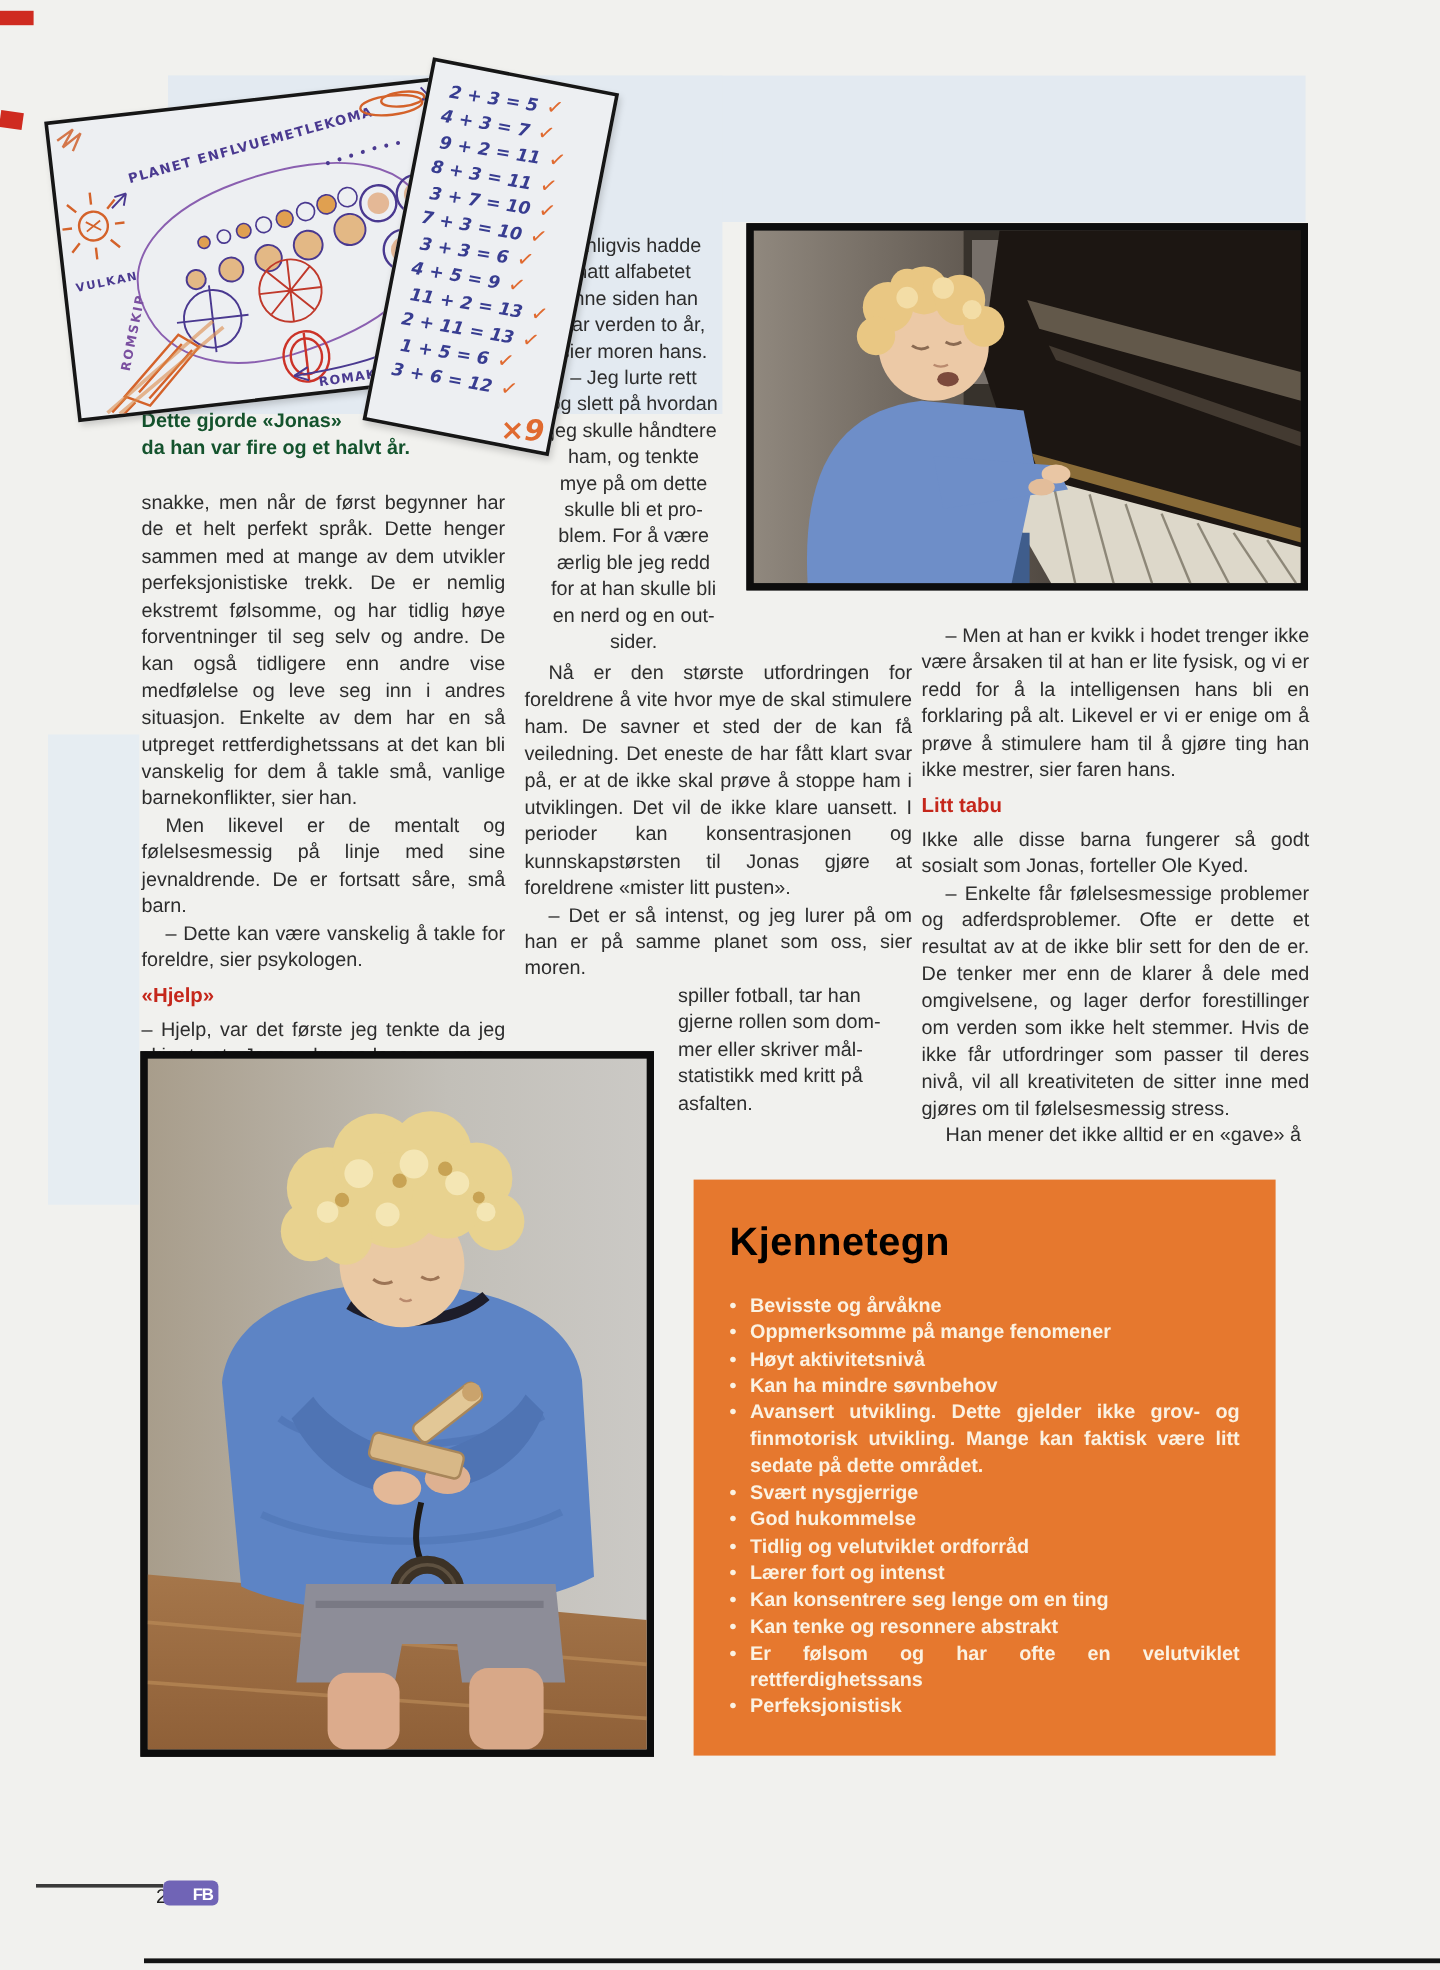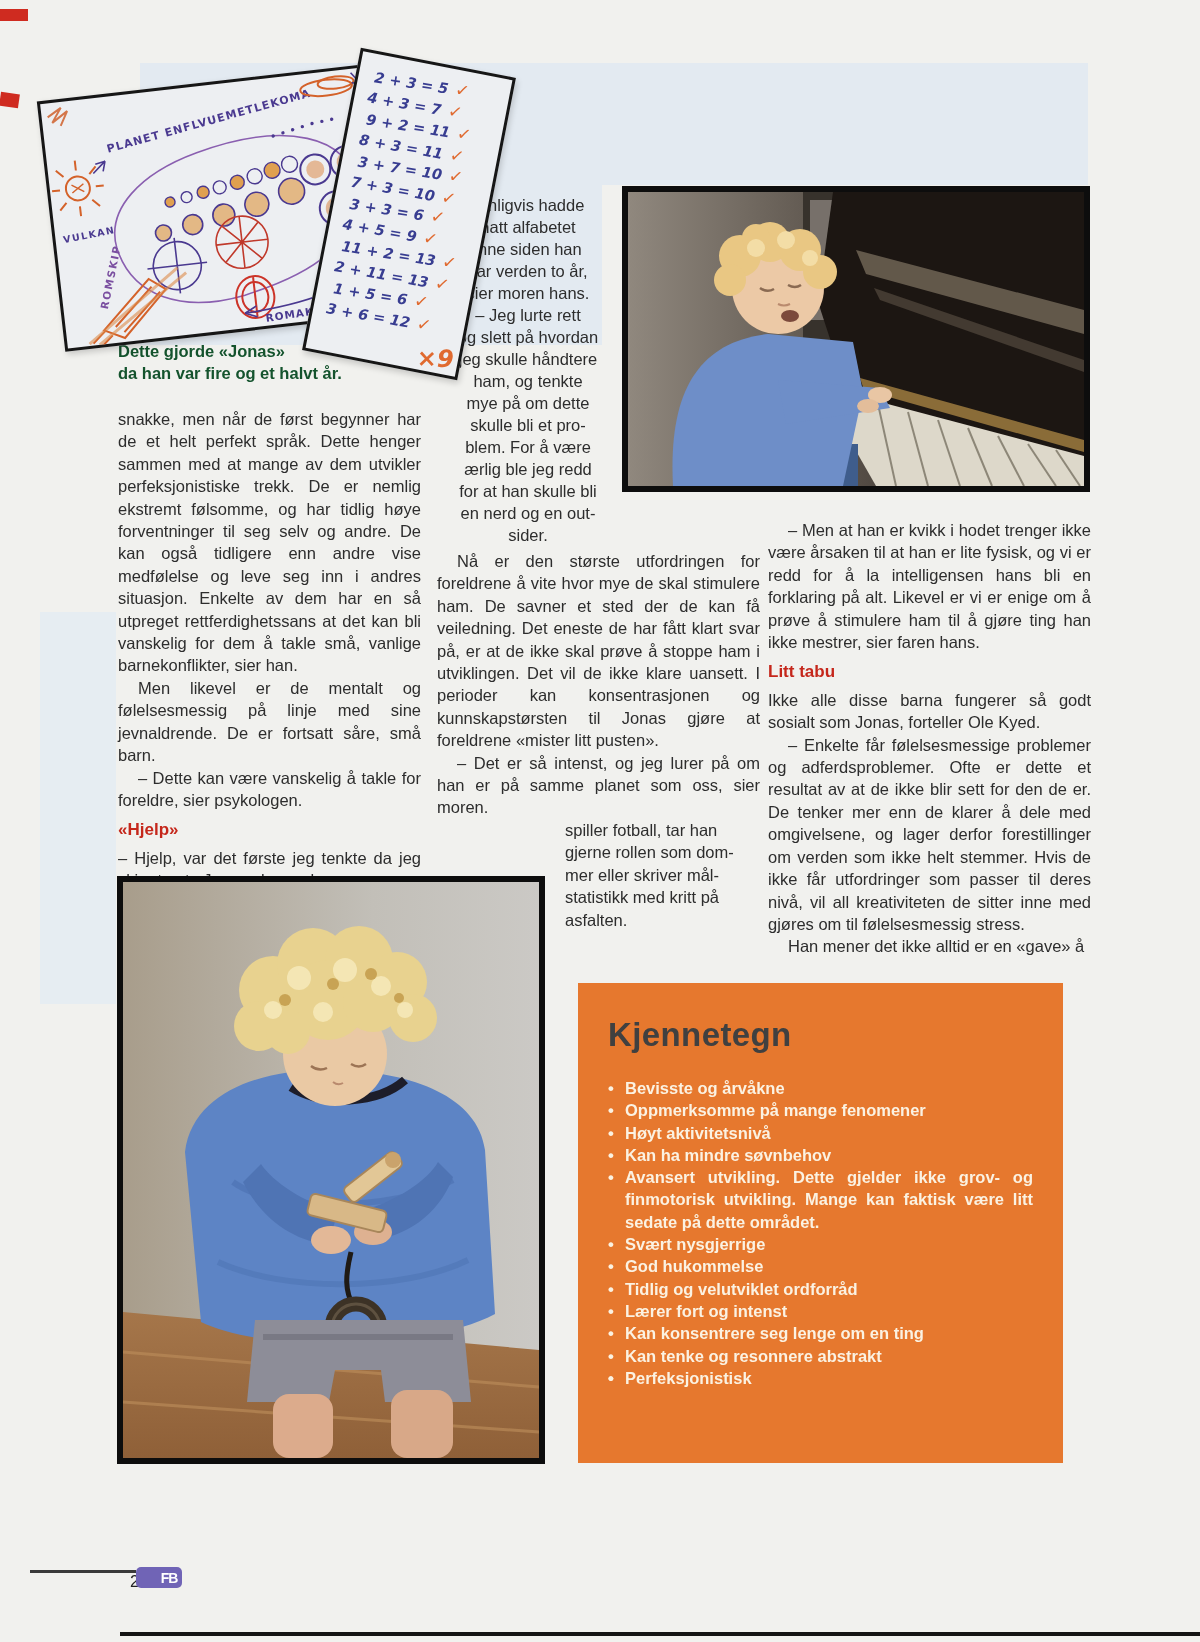--- a/index.html
+++ b/index.html
@@ -44,21 +44,21 @@
 
   
   .photo{position:absolute;border:6px solid #0d0d0d;background:#222;}
   .photo-piano{left:622px;top:186px;width:456px;height:294px;}
   .photo-toy{left:117px;top:876px;width:416px;height:576px;}
   .photo svg{display:block;width:100%;height:100%;}
 
   
   .factbox{position:absolute;left:578px;top:983px;width:485px;height:480px;background:#e6782e;
            box-sizing:border-box;padding:32px 30px 0 30px;overflow:hidden;}
-  .factbox-title{color:#404040;font-size:33px;line-height:40px;font-weight:bold;letter-spacing:.4px;}
+  .factbox-title{color:#000000;font-size:33px;line-height:40px;font-weight:bold;letter-spacing:.4px;}
   .factbox-list{margin-top:22px;}
   .factbox-item{position:relative;padding-left:17px;color:#fbf2e2;font-size:16.5px;line-height:22.3px;
                 font-weight:bold;text-align:justify;}
   .factbox-item .dot{position:absolute;left:0;top:0;}
 
   
   .footer-rule{position:absolute;left:30px;top:1570px;width:106px;height:2.5px;background:#3a3a3a;}
   .page-number{position:absolute;left:110px;top:1572px;font-size:16.5px;color:#222;margin-left:20px;}
   .fb-badge{position:absolute;left:136px;top:1567px;width:26px;height:21px;background:#7064b6;border-radius:5px;
             color:#fff;font-size:14px;font-weight:bold;display:flex;align-items:center;justify-content:center;
@@ -430,21 +430,21 @@
       <div class="factbox-item"><span class="dot">•</span><span>Oppmerksomme på mange fenomener</span></div>
       <div class="factbox-item"><span class="dot">•</span><span>Høyt aktivitetsnivå</span></div>
       <div class="factbox-item"><span class="dot">•</span><span>Kan ha mindre søvnbehov</span></div>
       <div class="factbox-item"><span class="dot">•</span><span>Avansert utvikling. Dette gjelder ikke grov- og finmotorisk utvikling. Mange kan faktisk være litt sedate på dette området.</span></div>
       <div class="factbox-item"><span class="dot">•</span><span>Svært nysgjerrige</span></div>
       <div class="factbox-item"><span class="dot">•</span><span>God hukommelse</span></div>
       <div class="factbox-item"><span class="dot">•</span><span>Tidlig og velutviklet ordforråd</span></div>
       <div class="factbox-item"><span class="dot">•</span><span>Lærer fort og intenst</span></div>
       <div class="factbox-item"><span class="dot">•</span><span>Kan konsentrere seg lenge om en ting</span></div>
       <div class="factbox-item"><span class="dot">•</span><span>Kan tenke og resonnere abstrakt</span></div>
-      <div class="factbox-item"><span class="dot">•</span></div>
+      <div class="factbox-item"><span class="dot">•</span><span>Er følsom og har ofte en velutviklet rettferdighetssans</span></div>
       <div class="factbox-item"><span class="dot">•</span><span>Perfeksjonistisk</span></div>
 
     </div>
   </div>
 
   <div class="footer-rule"></div>
   <div class="page-number">26</div>
   <div class="fb-badge">FB</div>
   <div class="bottom-line"></div>
 

